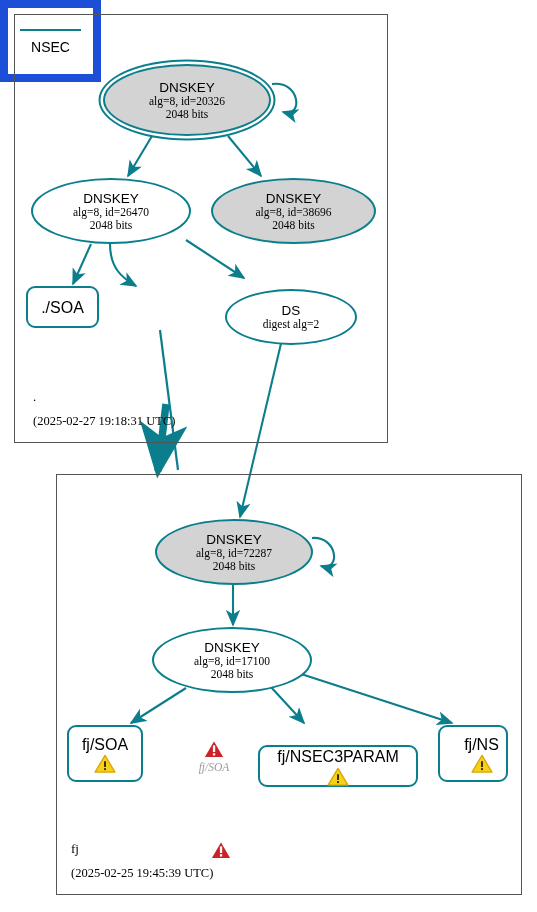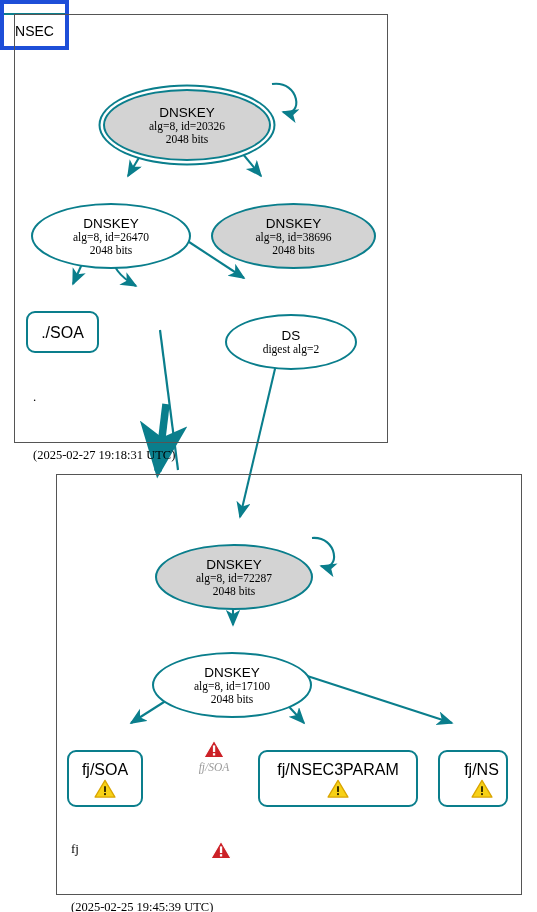--- a/index.html
+++ b/index.html
@@ -30,39 +30,38 @@
   #zone-fj-box   { left: 56px; top: 474px; width: 466px; height: 421px; }
 
   .zone-label {
     position: absolute;
     font-family: "Liberation Serif", serif;
     font-size: 12.5px;
     color: #000000;
     white-space: nowrap;
   }
   .zone-name { font-size: 13px; }
-  .zone-time { font-size: 12.5px; margin-top: 34px; }
+  .zone-time { font-size: 12.5px; }
 
   #root-zone-name { left: 33px; top: 389px; }
   #root-zone-time { left: 33px; top: 414px; }
   #fj-zone-name   { left: 71px; top: 841px; }
   #fj-zone-time   { left: 71px; top: 866px; }
 
   
   .node {
     position: absolute;
     box-sizing: border-box;
     display: flex;
     flex-direction: column;
     align-items: center;
     justify-content: center;
     text-align: center;
     color: #000000;
     line-height: 1.12;
-    margin-top: 25px;
   }
   .node .t1 {
     font-family: "Liberation Sans", sans-serif;
     font-size: 13.5px;
   }
   .node .t2, .node .t3 {
     font-family: "Liberation Serif", serif;
     font-size: 11.5px;
   }
 
@@ -81,25 +80,25 @@
   .rrset {
     border: 2px solid #0a7e8c;
     border-radius: 9px;
     background: #ffffff;
     padding-top: 2px;
   }
   .rrset .t1 { font-size: 16px; }
 
   
   .record {
-    border: 4px solid #1d4ed8;
+    border: 8px solid #1d4ed8;
     background: #ffffff;
     display: flex;
     flex-direction: column;
-    padding: 0;
+    padding: 12px;
     justify-content: space-between;
   }
   .record .rec-head {
     height: 9px;
     border-bottom: 2px solid #0a7e8c;
     width: 100%;
   }
   .record .rec-body {
     flex: 1;
     display: flex;
@@ -114,21 +113,21 @@
   #node-dnskey-20326 { left: 103px; top: 64px;  width: 168px; height: 72px; }
   #node-dnskey-26470 { left: 31px;  top: 178px; width: 160px; height: 66px; }
   #node-dnskey-38696 { left: 211px; top: 178px; width: 165px; height: 66px; }
   #node-soa-root     { left: 26px;  top: 286px; width: 73px;  height: 42px; }
   #node-nsec-root    { left: 133px; top: 288px; width: 61px;  height: 42px; }
   #node-ds-root      { left: 225px; top: 289px; width: 132px; height: 56px; }
 
   #node-dnskey-49279 { left: 155px; top: 519px; width: 158px; height: 66px; }
   #node-dnskey-17100 { left: 152px; top: 627px; width: 160px; height: 66px; }
   #node-soa-fj       { left: 67px;  top: 725px; width: 76px;  height: 57px; }
-  #node-nsec3param-fj{ left: 258px; top: 725px; width: 160px; height: 57px; }
+  #node-nsec3param-fj{ left: 258px; top: 745px; width: 160px; height: 42px; }
   #node-ns-fj        { left: 438px; top: 725px; width: 70px;  height: 57px; padding-left: 17px; }
 
   .rrset-warn {
     width: 22px; height: 19px;
     margin-top: 1px;
   }
 
   
   #error-marker-fj-soa {
     position: absolute;

